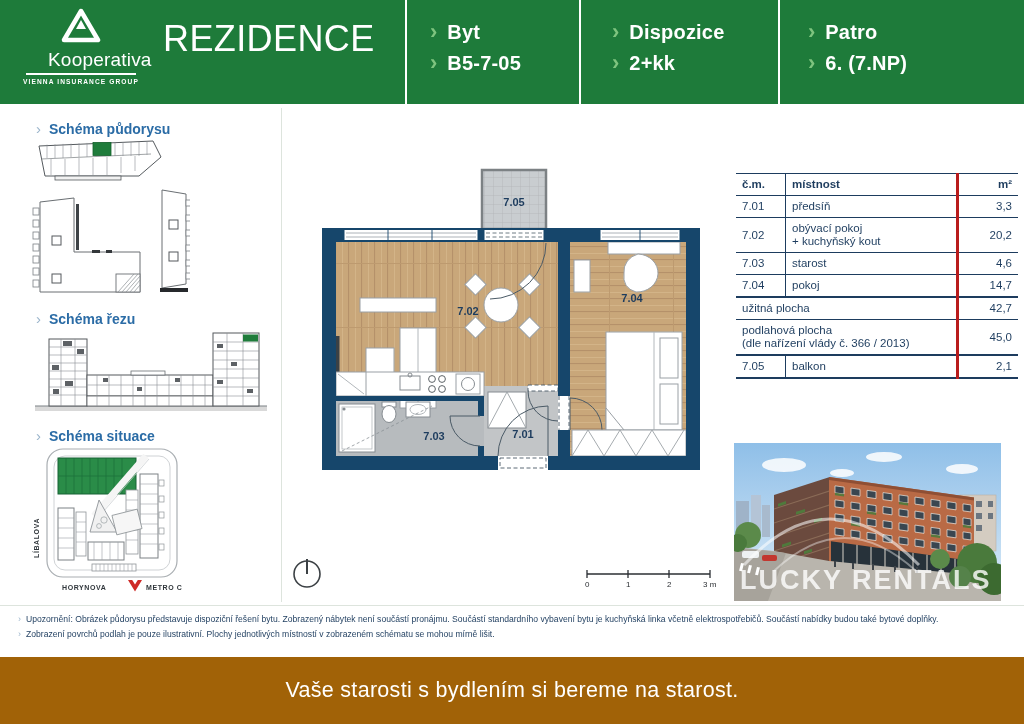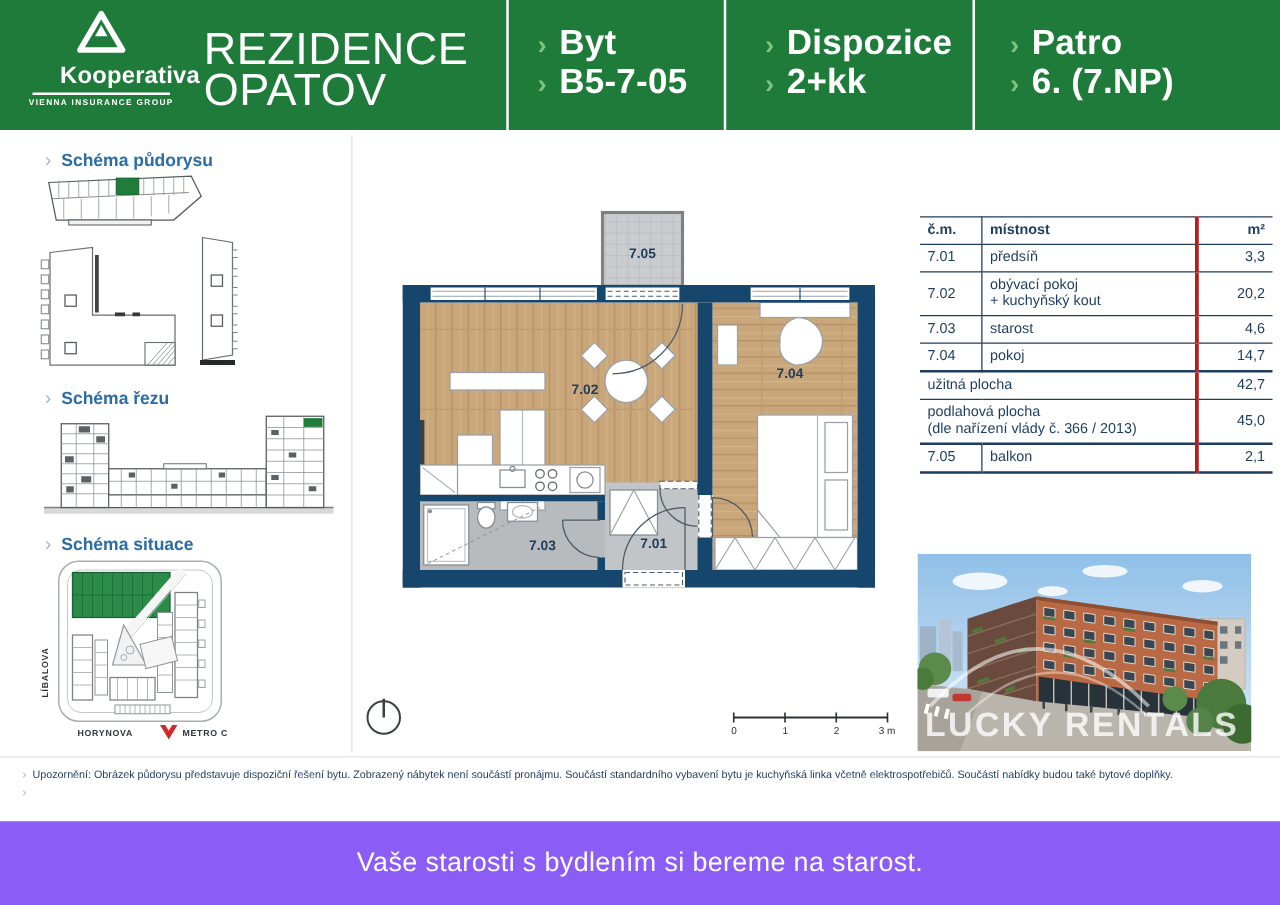--- a/index.html
+++ b/index.html
@@ -4,28 +4,28 @@
 <style>
   html,body{margin:0;padding:0;}
   body{width:1024px;height:724px;position:relative;overflow:hidden;background:#ffffff;
        font-family:"Liberation Sans","DejaVu Sans",sans-serif;-webkit-font-smoothing:antialiased;}
   .abs{position:absolute;}
 
   
   .hdr{left:0;top:0;width:1024px;height:104px;background:#1e7b3a;}
   .hdr-sep{top:0;width:2px;height:104px;background:#ffffff;}
   .logo{left:22px;top:8px;width:118px;text-align:center;color:#fff;}
-  .logo .brand{font-size:19px;font-weight:bold;letter-spacing:.2px;line-height:20px;margin-top:2px;margin-left:26px;}
+  .logo .brand{font-size:19px;font-weight:normal;letter-spacing:.2px;line-height:20px;margin-top:2px;margin-left:26px;}
   .logo .rule{height:2px;background:#fff;margin:3px 4px 3px 4px;}
   .logo .sub{font-size:6.6px;font-weight:bold;letter-spacing:1.1px;}
   .title{left:163px;top:22px;color:#fff;font-size:36px;font-weight:400;line-height:33px;letter-spacing:.4px;}
   .seg{top:18px;color:#fff;}
   .seg .row{display:flex;align-items:baseline;height:31px;}
   .seg .chev{color:#7fc47f;font-size:22px;font-weight:bold;margin-right:10px;line-height:28px;}
-  .seg .txt{font-size:28px;font-weight:bold;letter-spacing:.2px;}
+  .seg .txt{font-size:20px;font-weight:bold;letter-spacing:.2px;}
 
   
   .schead{color:#2b6ca6;font-size:14px;font-weight:bold;display:flex;align-items:baseline;}
   .schead .chev{color:#9ab4cb;font-weight:normal;font-size:15px;margin-right:8px;}
   .maplabel{font-size:7px;font-weight:bold;color:#30363b;letter-spacing:.6px;}
 
   
   table.area{border-collapse:collapse;width:254px;table-layout:fixed;color:#1d3c5e;font-size:11.5px;margin-top:48px;}
   table.area td,table.area th{border-bottom:1px solid #1d3c5e;padding:4px 6px;vertical-align:middle;
       font-weight:normal;text-align:left;white-space:pre-line;line-height:13px;}
@@ -33,42 +33,41 @@
   table.area th{font-weight:bold;}
   table.area .c1{width:37px;border-right:1px solid #1d3c5e;}
   table.area .c2{width:158px;border-right:3px solid #b91c1c;}
   table.area .c3{width:47px;text-align:right;}
   table.area tr.thick td{border-top:2px solid #1d3c5e;}
   table.area tr.last td{border-bottom:2px solid #1d3c5e;}
 
   
   .disc{color:#1d3c5e;font-size:8.6px;line-height:13.5px;display:flex;}
   .disc .chev{color:#9ab4cb;margin-right:5px;font-size:9px;}
-  .footer{left:0;top:657px;width:1024px;height:67px;background:#8b5cf6;color:#fff;
+  .footer{left:0;top:657px;width:1024px;height:67px;background:#a16207;color:#fff;
           display:flex;align-items:center;justify-content:center;font-size:21.5px;letter-spacing:.3px;}
   .divv{width:1px;background:#dde4dd;}
   .divh{height:1px;background:#dde4dd;}
 </style>
 </head>
 <body>
 
 <div class="abs hdr">
   <div class="abs logo">
     <svg width="40" height="36" viewBox="0 0 40 36">
       <path d="M20 3 L37 32 H3 Z" fill="none" stroke="#ffffff" stroke-width="4.5" stroke-linejoin="round"></path>
       <path d="M20 10 L14 21 H26 Z" fill="#1e7b3a" stroke="#1e7b3a" stroke-width="1"></path>
       <path d="M20 12 L25 21 H15 Z" fill="#ffffff"></path>
     </svg>
     <div class="brand">Kooperativa</div>
     <div class="rule"></div>
     <div class="sub">VIENNA INSURANCE GROUP</div>
   </div>
   <div class="abs title">
     <div>REZIDENCE</div>
-    <div>OPATOV</div>
   </div>
   <div class="abs hdr-sep" style="left:405px"></div>
   <div class="abs hdr-sep" style="left:579px"></div>
   <div class="abs hdr-sep" style="left:778px"></div>
 
   <div class="abs seg" style="left:430px">
     <div class="row">
         <span class="chev">›</span>
       <span class="txt">Byt</span>
       </div>
@@ -685,17 +684,18 @@
 </svg>
 
 <div class="abs divh" style="left:0;top:605px;width:1024px"></div>
 
 <div class="abs disc" style="left:18px;top:613px;width:992px">
   <span class="chev">›</span>
   <span>Upozornění: Obrázek půdorysu představuje dispoziční řešení bytu. Zobrazený nábytek není součástí pronájmu. Součástí standardního vybavení bytu je kuchyňská linka včetně elektrospotřebičů. Součástí nabídky budou také bytové doplňky.</span>
 </div>
 <div class="abs disc" style="left:18px;top:628px;width:992px">
   <span class="chev">›</span>
+  <span>Zobrazení povrchů podlah je pouze ilustrativní. Plochy jednotlivých místností v zobrazeném schématu se mohou mírně lišit.</span>
 </div>
 
 <div class="abs footer">
   <span>Vaše starosti s bydlením si bereme na starost.</span>
 </div>
 
 </body></html>

